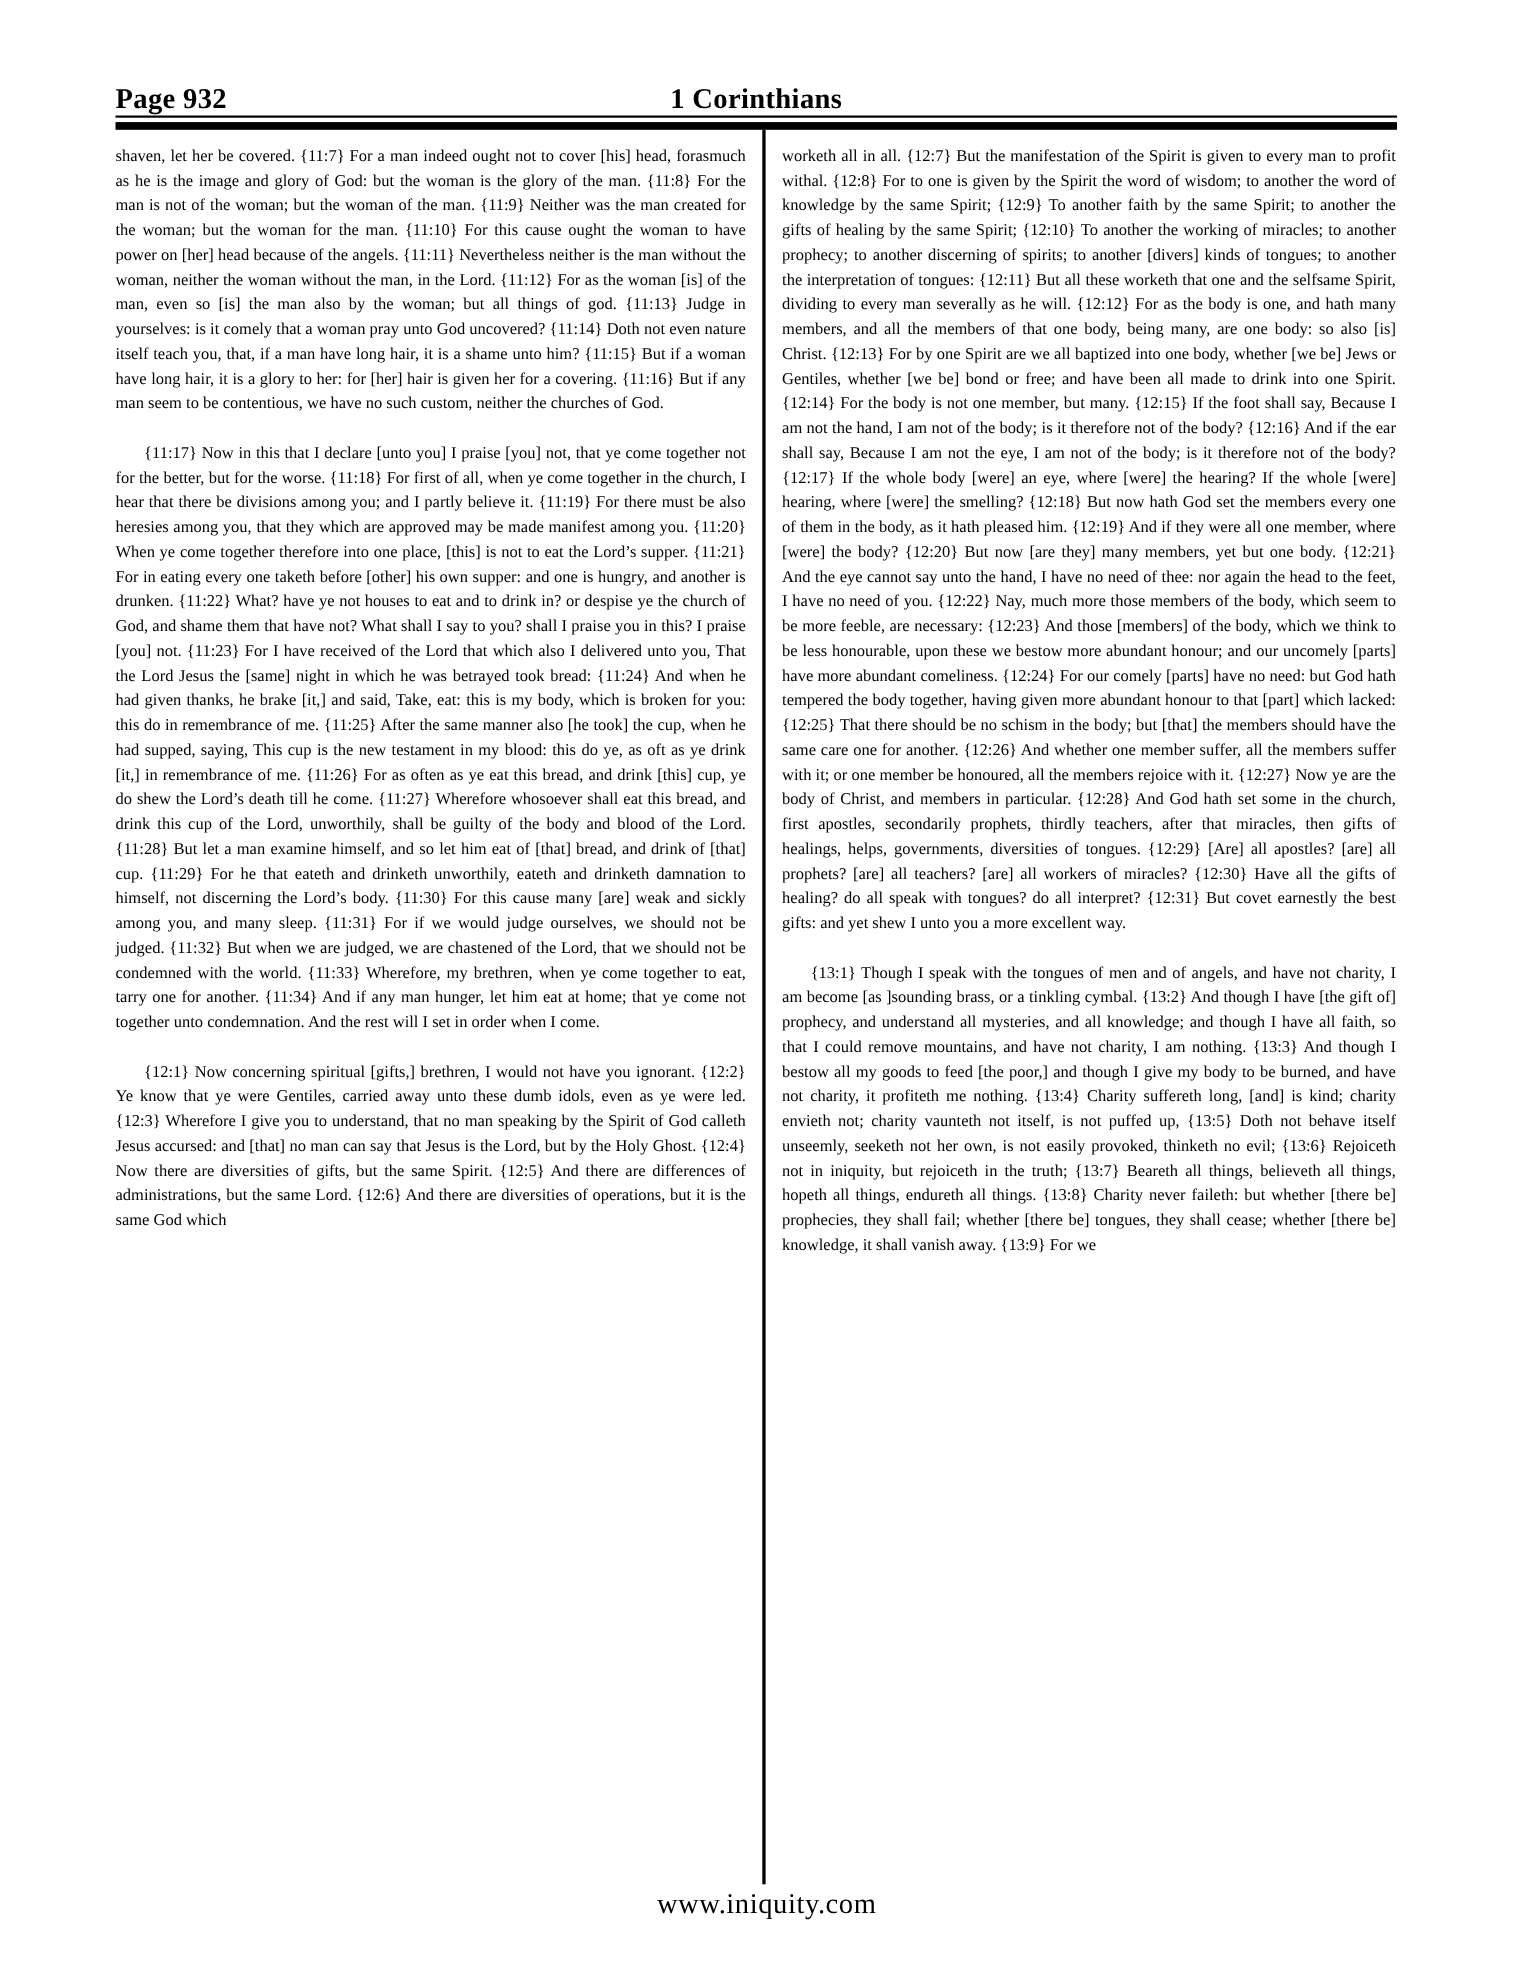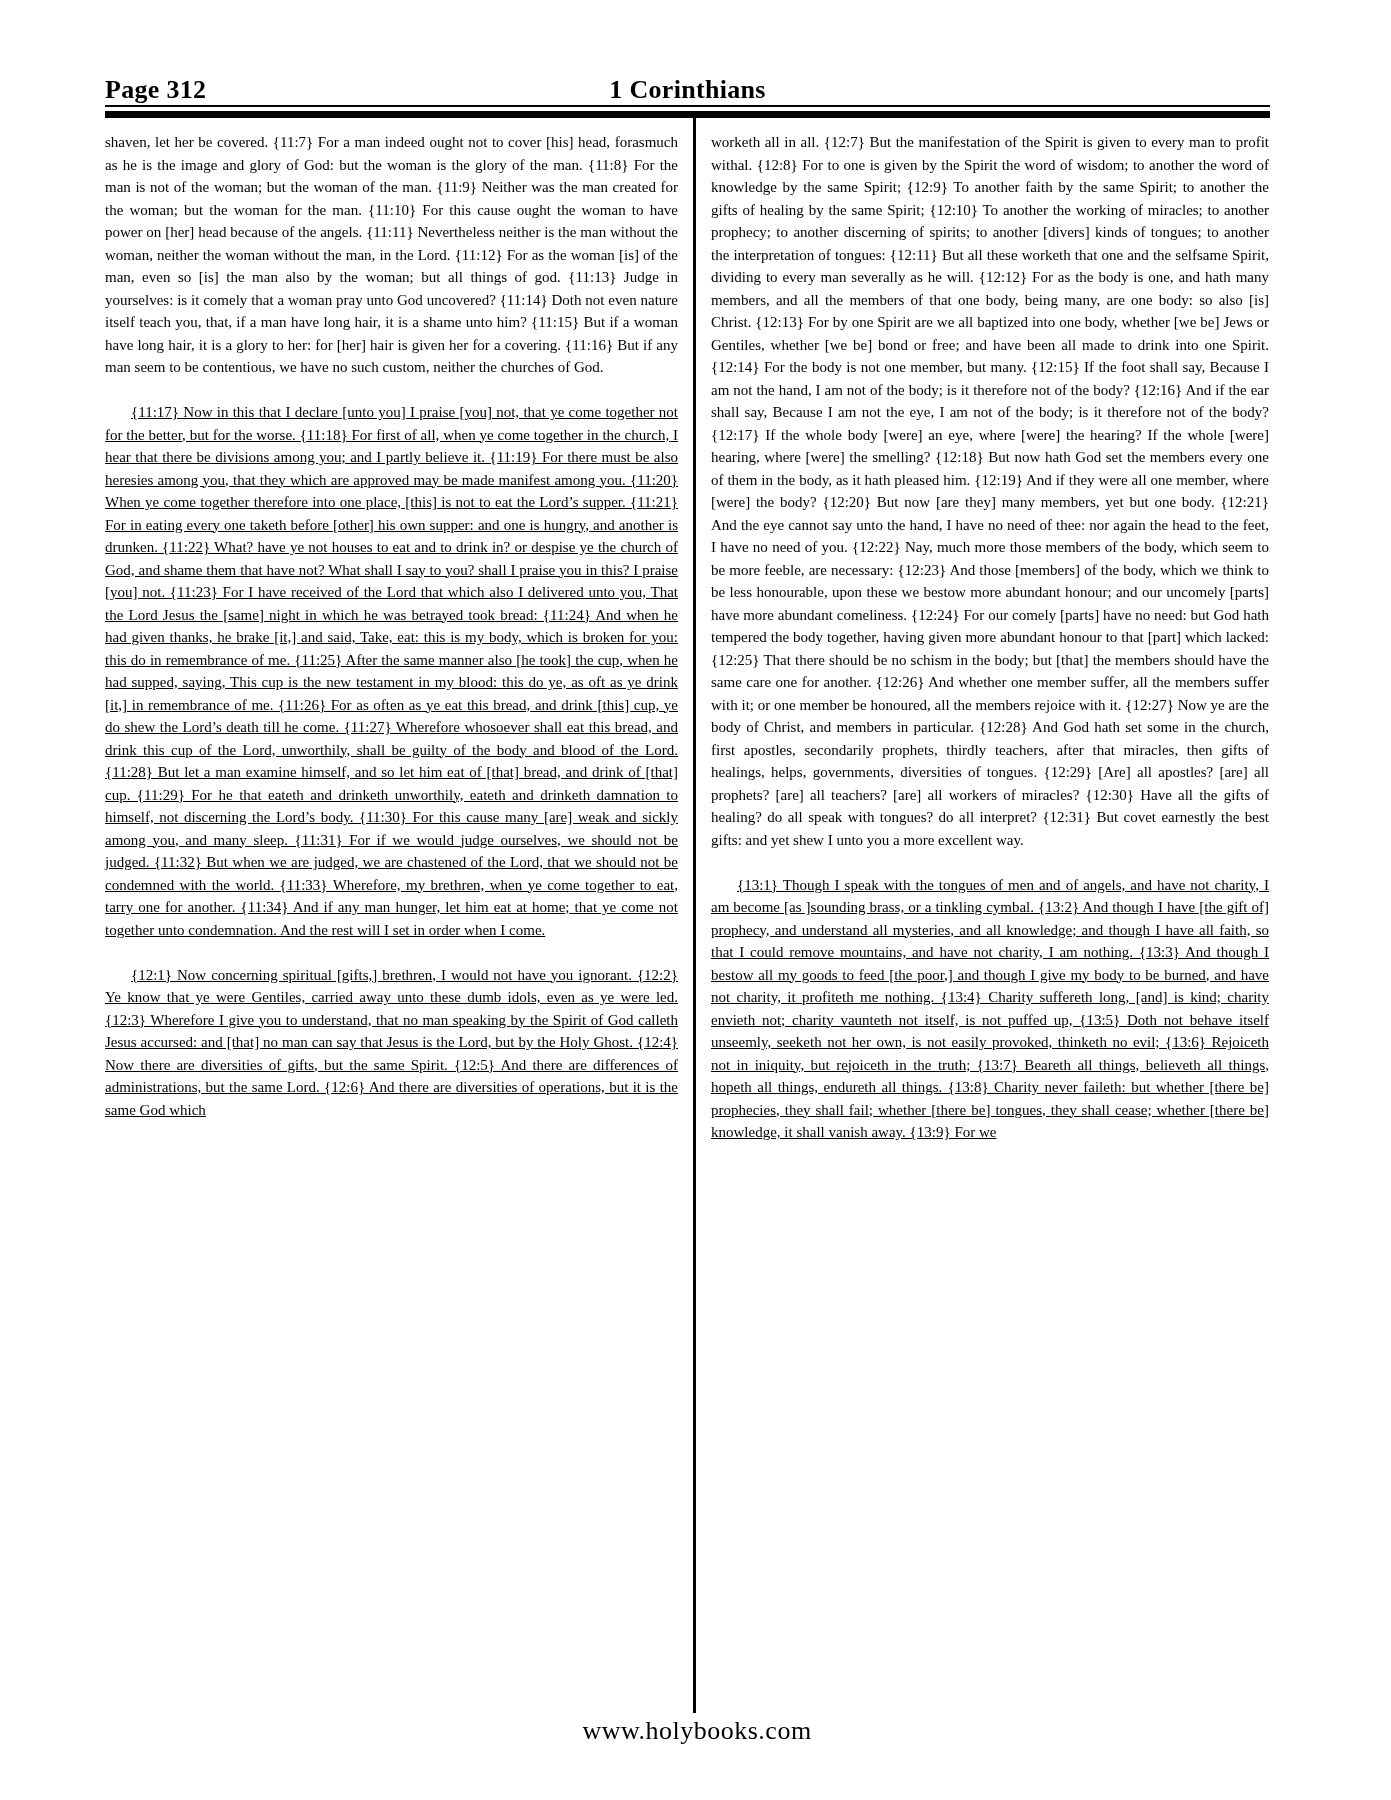--- a/index.html
+++ b/index.html
@@ -73,21 +73,20 @@
   }
   .column p {
     margin: 0;
     padding: 0;
   }
   .column p + p {
     margin-top: 22.5px; 
   }
   .column p.indented {
     text-indent: 26px;
-    text-decoration: underline;
   }
   .col-left  { left: 105px; width: 573px; }
   .col-right { left: 711px; width: 558px; }
   .column-divider {
     position: absolute;
     left: 693px;
     top: 118px;
     width: 3px;
     height: 1595px;
     background: #000;
@@ -102,37 +101,37 @@
     font-size: 26px;
     letter-spacing: 0.5px;
   }
 </style>
 </head>
 <body>
 
 <div class="page">
 
   <div class="header-band">
-    <span class="page-label">Page 312</span>
+    <span class="page-label">Page 932</span>
     <span class="book-title">1 Corinthians</span>
   </div>
 
   <div class="rule-thin"></div>
   <div class="rule-thick"></div>
 
   <div class="column col-left">
     <p>shaven, let her be covered. {11:7} For a man indeed ought not to cover [his] head, forasmuch as he is the image and glory of God: but the woman is the glory of the man. {11:8} For the man is not of the woman; but the woman of the man. {11:9} Neither was the man created for the woman; but the woman for the man. {11:10} For this cause ought the woman to have power on [her] head because of the angels. {11:11} Nevertheless neither is the man without the woman, neither the woman without the man, in the Lord. {11:12} For as the woman [is] of the man, even so [is] the man also by the woman; but all things of god. {11:13} Judge in yourselves: is it comely that a woman pray unto God uncovered? {11:14} Doth not even nature itself teach you, that, if a man have long hair, it is a shame unto him? {11:15} But if a woman have long hair, it is a glory to her: for [her] hair is given her for a covering. {11:16} But if any man seem to be contentious, we have no such custom, neither the churches of God.</p>
     <p class="indented">{11:17} Now in this that I declare [unto you] I praise [you] not, that ye come together not for the better, but for the worse. {11:18} For first of all, when ye come together in the church, I hear that there be divisions among you; and I partly believe it. {11:19} For there must be also heresies among you, that they which are approved may be made manifest among you. {11:20} When ye come together therefore into one place, [this] is not to eat the Lord’s supper. {11:21} For in eating every one taketh before [other] his own supper: and one is hungry, and another is drunken. {11:22} What? have ye not houses to eat and to drink in? or despise ye the church of God, and shame them that have not? What shall I say to you? shall I praise you in this? I praise [you] not. {11:23} For I have received of the Lord that which also I delivered unto you, That the Lord Jesus the [same] night in which he was betrayed took bread: {11:24} And when he had given thanks, he brake [it,] and said, Take, eat: this is my body, which is broken for you: this do in remembrance of me. {11:25} After the same manner also [he took] the cup, when he had supped, saying, This cup is the new testament in my blood: this do ye, as oft as ye drink [it,] in remembrance of me. {11:26} For as often as ye eat this bread, and drink [this] cup, ye do shew the Lord’s death till he come. {11:27} Wherefore whosoever shall eat this bread, and drink this cup of the Lord, unworthily, shall be guilty of the body and blood of the Lord. {11:28} But let a man examine himself, and so let him eat of [that] bread, and drink of [that] cup. {11:29} For he that eateth and drinketh unworthily, eateth and drinketh damnation to himself, not discerning the Lord’s body. {11:30} For this cause many [are] weak and sickly among you, and many sleep. {11:31} For if we would judge ourselves, we should not be judged. {11:32} But when we are judged, we are chastened of the Lord, that we should not be condemned with the world. {11:33} Wherefore, my brethren, when ye come together to eat, tarry one for another. {11:34} And if any man hunger, let him eat at home; that ye come not together unto condemnation. And the rest will I set in order when I come.</p>
     <p class="indented">{12:1} Now concerning spiritual [gifts,] brethren, I would not have you ignorant. {12:2} Ye know that ye were Gentiles, carried away unto these dumb idols, even as ye were led. {12:3} Wherefore I give you to understand, that no man speaking by the Spirit of God calleth Jesus accursed: and [that] no man can say that Jesus is the Lord, but by the Holy Ghost. {12:4} Now there are diversities of gifts, but the same Spirit. {12:5} And there are differences of administrations, but the same Lord. {12:6} And there are diversities of operations, but it is the same God which</p>
   </div>
 
   <div class="column-divider"></div>
 
   <div class="column col-right">
     <p>worketh all in all. {12:7} But the manifestation of the Spirit is given to every man to profit withal. {12:8} For to one is given by the Spirit the word of wisdom; to another the word of knowledge by the same Spirit; {12:9} To another faith by the same Spirit; to another the gifts of healing by the same Spirit; {12:10} To another the working of miracles; to another prophecy; to another discerning of spirits; to another [divers] kinds of tongues; to another the interpretation of tongues: {12:11} But all these worketh that one and the selfsame Spirit, dividing to every man severally as he will. {12:12} For as the body is one, and hath many members, and all the members of that one body, being many, are one body: so also [is] Christ. {12:13} For by one Spirit are we all baptized into one body, whether [we be] Jews or Gentiles, whether [we be] bond or free; and have been all made to drink into one Spirit. {12:14} For the body is not one member, but many. {12:15} If the foot shall say, Because I am not the hand, I am not of the body; is it therefore not of the body? {12:16} And if the ear shall say, Because I am not the eye, I am not of the body; is it therefore not of the body? {12:17} If the whole body [were] an eye, where [were] the hearing? If the whole [were] hearing, where [were] the smelling? {12:18} But now hath God set the members every one of them in the body, as it hath pleased him. {12:19} And if they were all one member, where [were] the body? {12:20} But now [are they] many members, yet but one body. {12:21} And the eye cannot say unto the hand, I have no need of thee: nor again the head to the feet, I have no need of you. {12:22} Nay, much more those members of the body, which seem to be more feeble, are necessary: {12:23} And those [members] of the body, which we think to be less honourable, upon these we bestow more abundant honour; and our uncomely [parts] have more abundant comeliness. {12:24} For our comely [parts] have no need: but God hath tempered the body together, having given more abundant honour to that [part] which lacked: {12:25} That there should be no schism in the body; but [that] the members should have the same care one for another. {12:26} And whether one member suffer, all the members suffer with it; or one member be honoured, all the members rejoice with it. {12:27} Now ye are the body of Christ, and members in particular. {12:28} And God hath set some in the church, first apostles, secondarily prophets, thirdly teachers, after that miracles, then gifts of healings, helps, governments, diversities of tongues. {12:29} [Are] all apostles? [are] all prophets? [are] all teachers? [are] all workers of miracles? {12:30} Have all the gifts of healing? do all speak with tongues? do all interpret? {12:31} But covet earnestly the best gifts: and yet shew I unto you a more excellent way.</p>
     <p class="indented">{13:1} Though I speak with the tongues of men and of angels, and have not charity, I am become [as ]sounding brass, or a tinkling cymbal. {13:2} And though I have [the gift of] prophecy, and understand all mysteries, and all knowledge; and though I have all faith, so that I could remove mountains, and have not charity, I am nothing. {13:3} And though I bestow all my goods to feed [the poor,] and though I give my body to be burned, and have not charity, it profiteth me nothing. {13:4} Charity suffereth long, [and] is kind; charity envieth not; charity vaunteth not itself, is not puffed up, {13:5} Doth not behave itself unseemly, seeketh not her own, is not easily provoked, thinketh no evil; {13:6} Rejoiceth not in iniquity, but rejoiceth in the truth; {13:7} Beareth all things, believeth all things, hopeth all things, endureth all things. {13:8} Charity never faileth: but whether [there be] prophecies, they shall fail; whether [there be] tongues, they shall cease; whether [there be] knowledge, it shall vanish away. {13:9} For we</p>
   </div>
 
   <div class="footer-band">
-    <span>www.holybooks.com</span>
+    <span>www.iniquity.com</span>
   </div>
 
 </div>
 
 </body></html>

